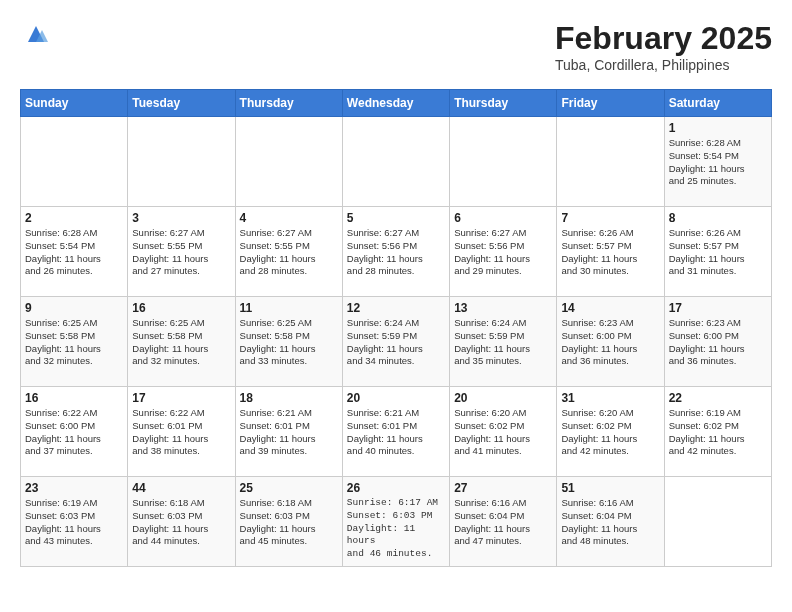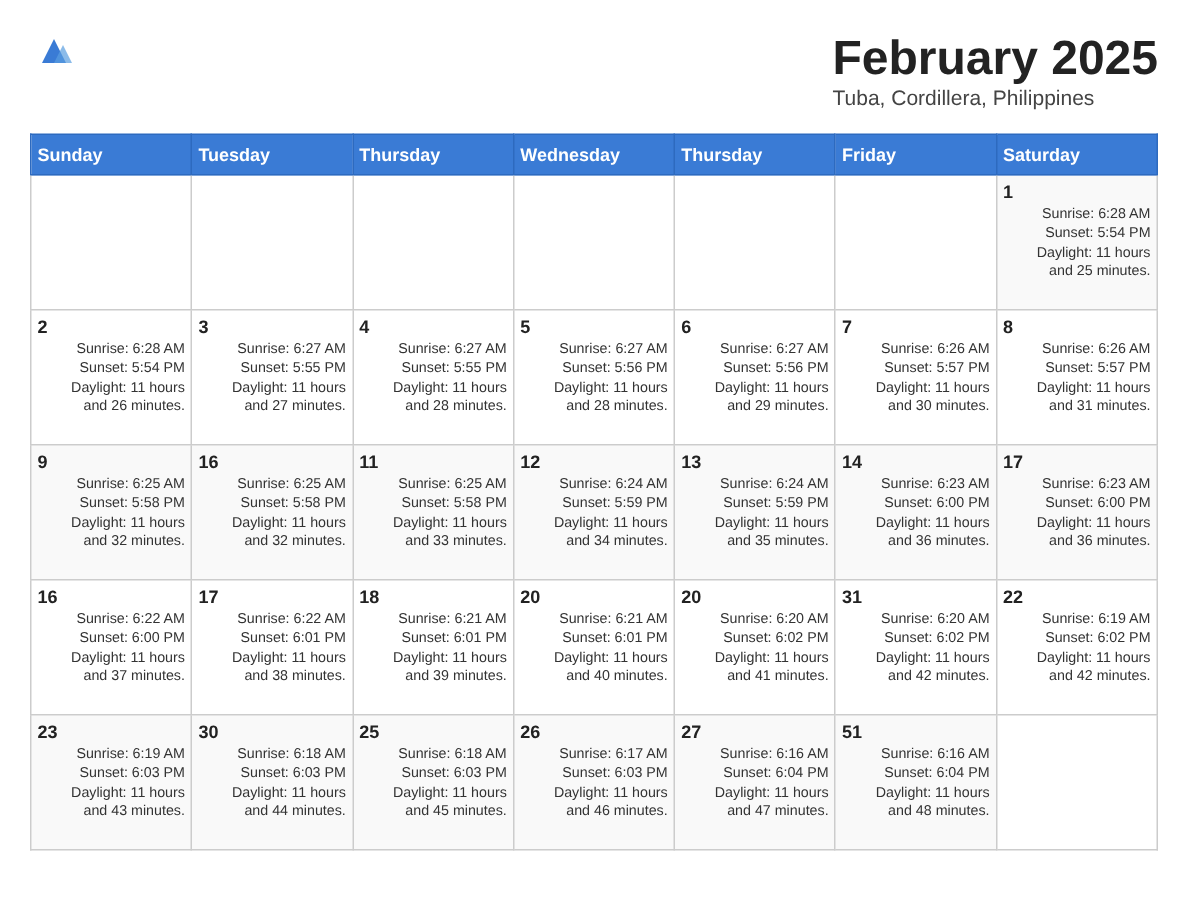--- a/index.html
+++ b/index.html
@@ -66,21 +66,20 @@
     .day-number {
       font-size: 12px;
       font-weight: bold;
       margin-bottom: 2px;
       color: #222;
     }
     .day-info {
       font-size: 9.5px;
       line-height: 1.35;
       color: #333;
-      text-align: right;
     }
     .empty-cell {
       background: #fff !important;
     }
   </style>
 </head>
 <body>
 
 <div class="header">
   <div class="logo">
@@ -278,36 +277,36 @@
       </tr>
       <tr>
         <td>
           <div class="day-number">23</div>
           <div class="day-info" style="white-space: pre-line;">Sunrise: 6:19 AM
 Sunset: 6:03 PM
 Daylight: 11 hours
 and 43 minutes.</div>
         </td>
         <td>
-          <div class="day-number">30</div>
+          <div class="day-number">44</div>
           <div class="day-info" style="white-space: pre-line;">Sunrise: 6:18 AM
 Sunset: 6:03 PM
 Daylight: 11 hours
 and 44 minutes.</div>
         </td>
         <td>
           <div class="day-number">25</div>
           <div class="day-info" style="white-space: pre-line;">Sunrise: 6:18 AM
 Sunset: 6:03 PM
 Daylight: 11 hours
 and 45 minutes.</div>
         </td>
         <td>
           <div class="day-number">26</div>
-          <div class="day-info" style="white-space: pre-line;">Sunrise: 6:17 AM
+          <div class="day-info" style="white-space: pre-line; font-family: Liberation Mono, monospace;">Sunrise: 6:17 AM
 Sunset: 6:03 PM
 Daylight: 11 hours
 and 46 minutes.</div>
         </td>
         <td>
           <div class="day-number">27</div>
           <div class="day-info" style="white-space: pre-line;">Sunrise: 6:16 AM
 Sunset: 6:04 PM
 Daylight: 11 hours
 and 47 minutes.</div>

